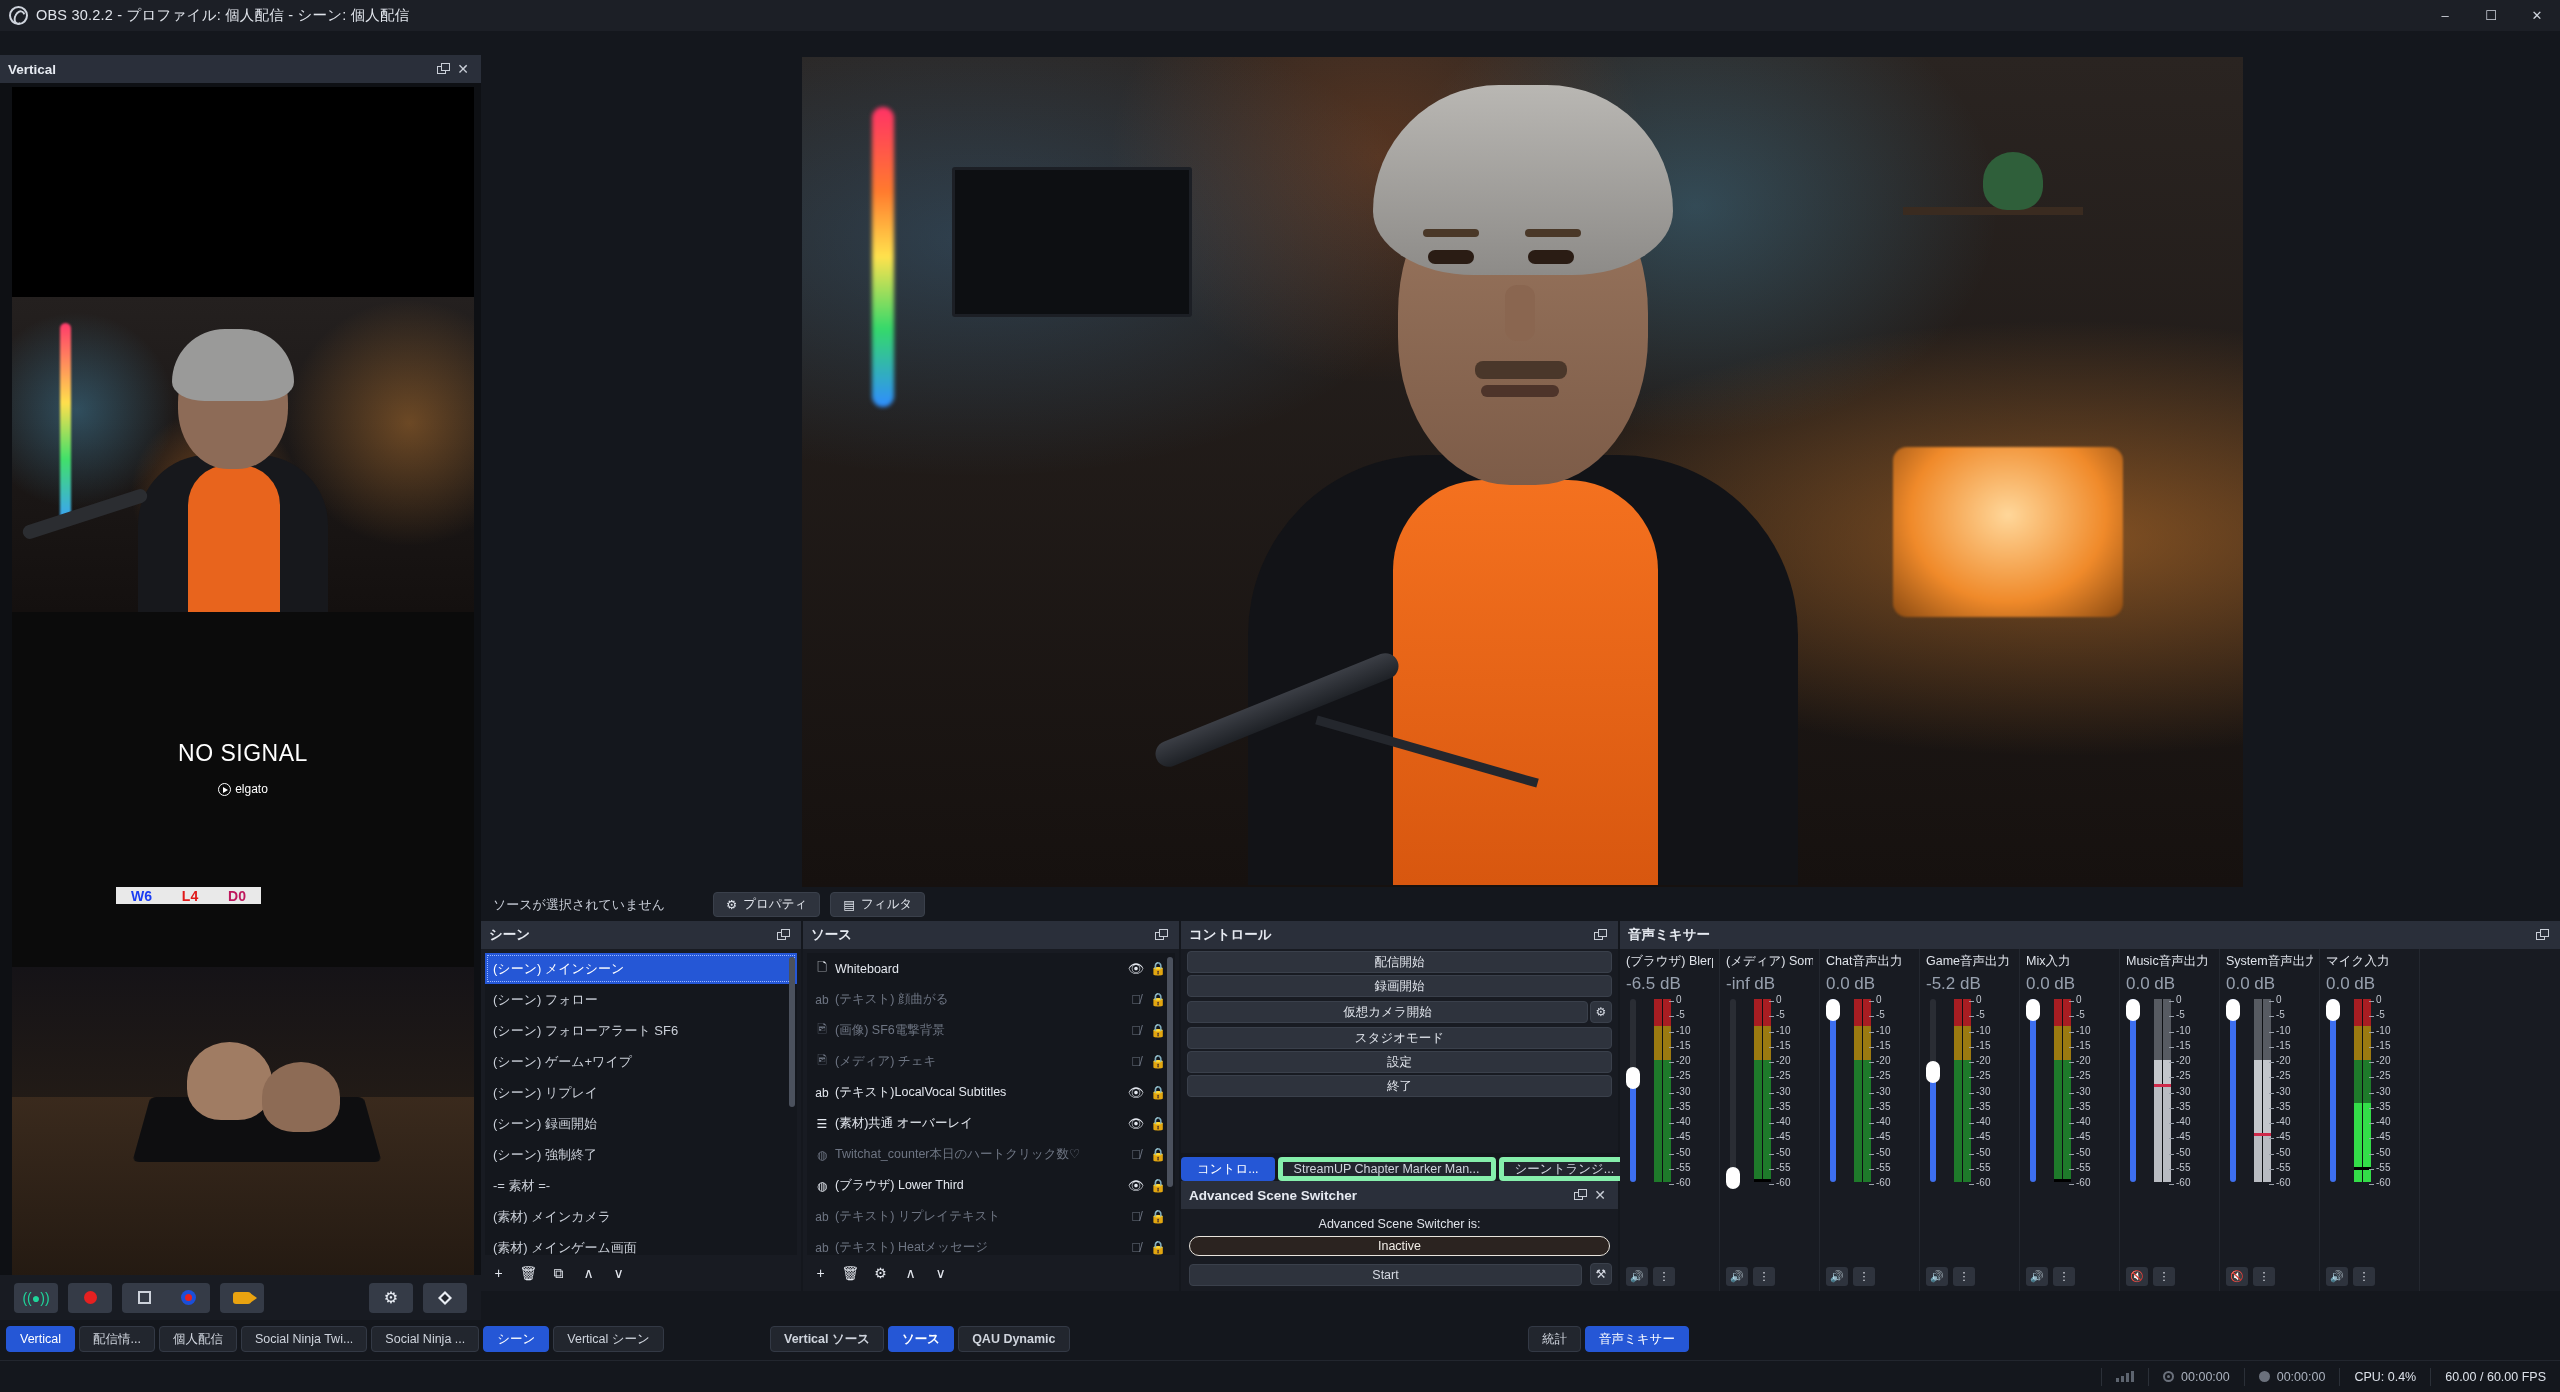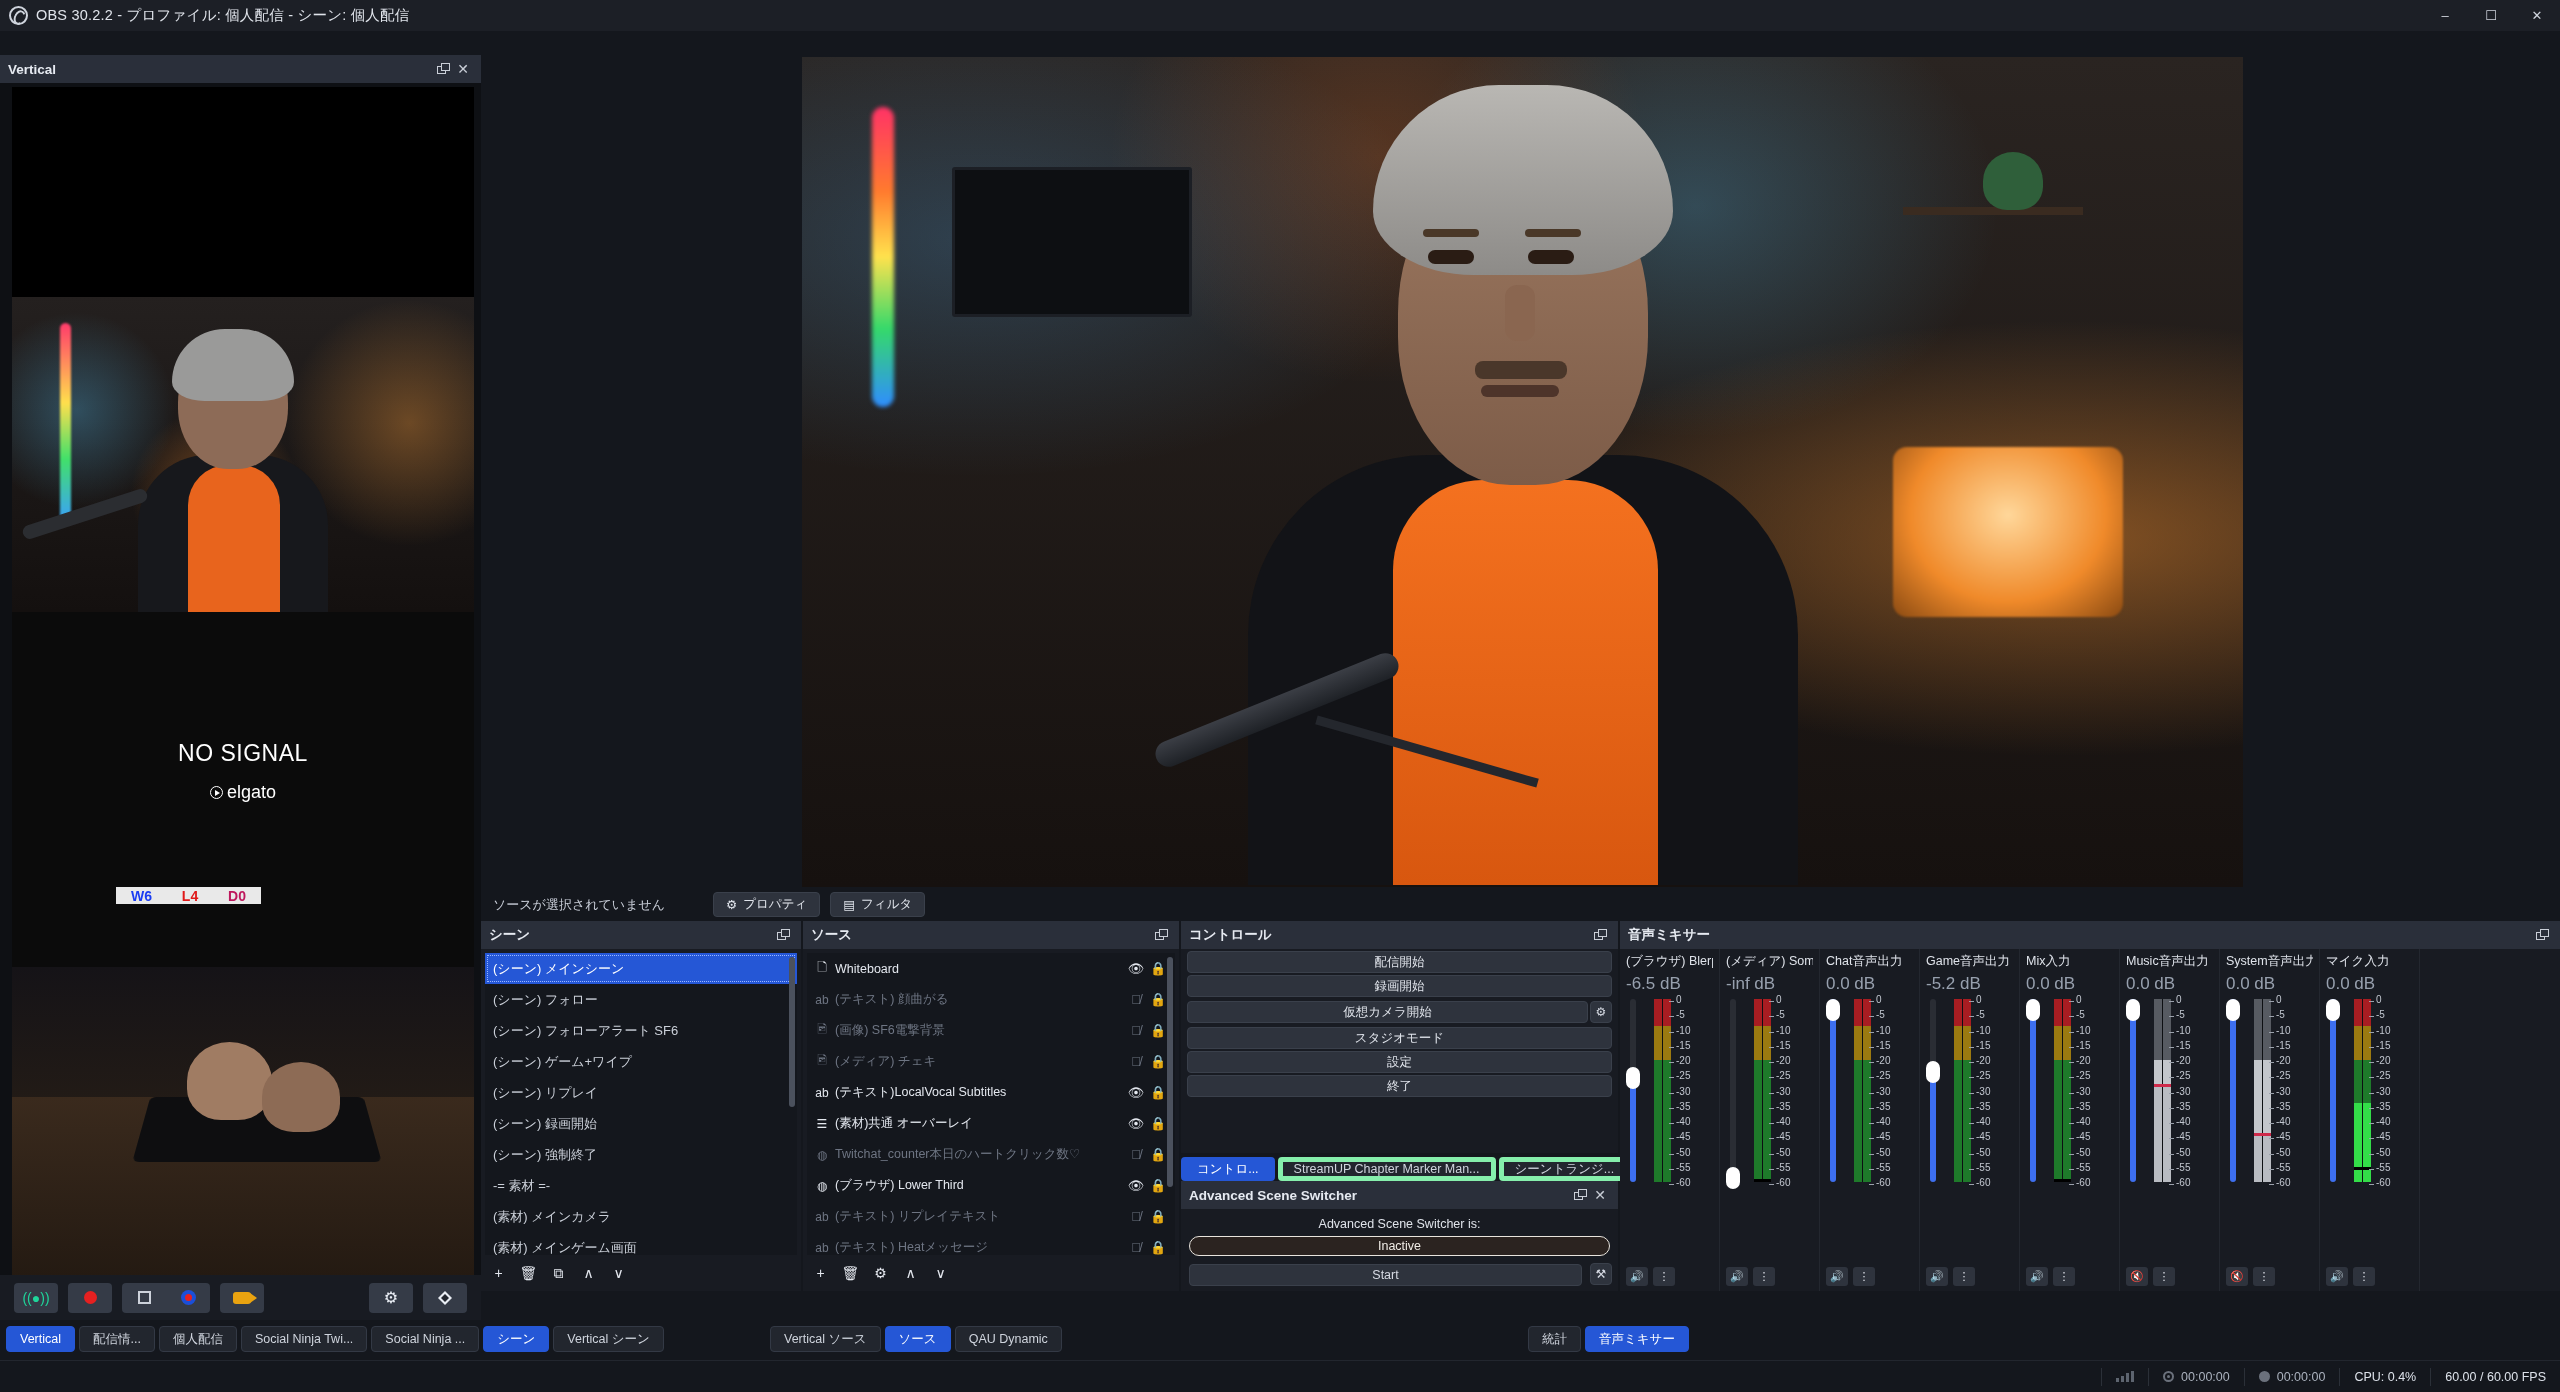--- a/index.html
+++ b/index.html
@@ -82,21 +82,21 @@
   .cam .shirt { position:absolute; left:56px; top:128px; width:92px; height:150px;
      background:#e8641d; border-radius:40px 40px 0 0; }
   .cam .mic { position:absolute; left:8px; top:210px; width:130px; height:14px;
      background:#2b2d31; border-radius:8px; transform: rotate(-18deg); }
 
   
   .nosig { position:absolute; left:0; top:525px; width:462px; height:355px; background:#0b0b0b; }
   .nosig .ns-text { position:absolute; left:0; right:0; top:128px; text-align:center;
      font-size: 23px; color:#fff; letter-spacing:.5px; font-family:"Liberation Sans", sans-serif;}
   .nosig .elg { position:absolute; left:0; right:0; top:170px; text-align:center;
-     font-size: 18px; color:#fff; display:flex; justify-content:center; align-items:center; gap:4px;}
+     font-size: 12px; color:#fff; display:flex; justify-content:center; align-items:center; gap:4px;}
   .nosig .elg-mark { width:13px; height:13px; border-radius:50%; border:1.6px solid #fff; position:relative;}
   .nosig .elg-mark::after{ content:""; position:absolute; left:4px; top:3px; border-left:5px solid #fff;
      border-top:3px solid transparent; border-bottom:3px solid transparent;}
   .wld { position:absolute; left:104px; top:800px; width:145px; height:17px; background:#e9e9e9;
          display:flex; align-items:center; justify-content:space-around;
          font-size:14px; font-weight:bold; font-family:"Liberation Sans",sans-serif; }
   .wld .w { color:#1b3df2; } .wld .l { color:#e01919; } .wld .d { color:#be185d;text-align:center; }
 
   
   .kbd { position:absolute; left:0; top:880px; width:462px; height:310px;
@@ -901,21 +901,21 @@
   <div class="bottom-tabs">
     <div class="bt-group" style="left:6px;">
       <div class="bt active">Vertical</div>
       <div class="bt">配信情...</div>
       <div class="bt">個人配信</div>
       <div class="bt">Social Ninja Twi...</div>
       <div class="bt">Social Ninja ...</div>
       <div class="bt active">シーン</div>
       <div class="bt">Vertical シーン</div>
     </div>
-    <div class="bt-group" style="left:770px;">
+    <div class="bt-group" style="left:770px;font-weight:bold;">
       <div class="bt">Vertical ソース</div>
       <div class="bt active">ソース</div>
       <div class="bt">QAU Dynamic</div>
     </div>
     <div class="bt-group" style="left:1528px;">
       <div class="bt">統計</div>
       <div class="bt active">音声ミキサー</div>
     </div>
   </div>
 

